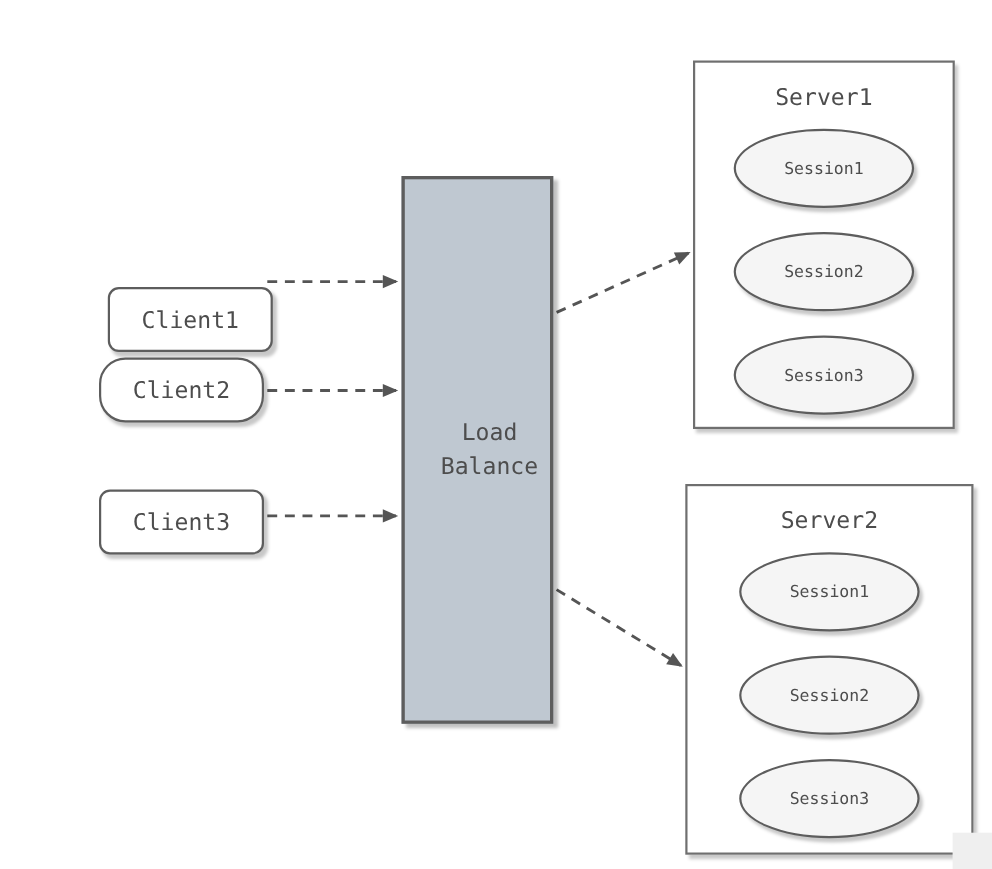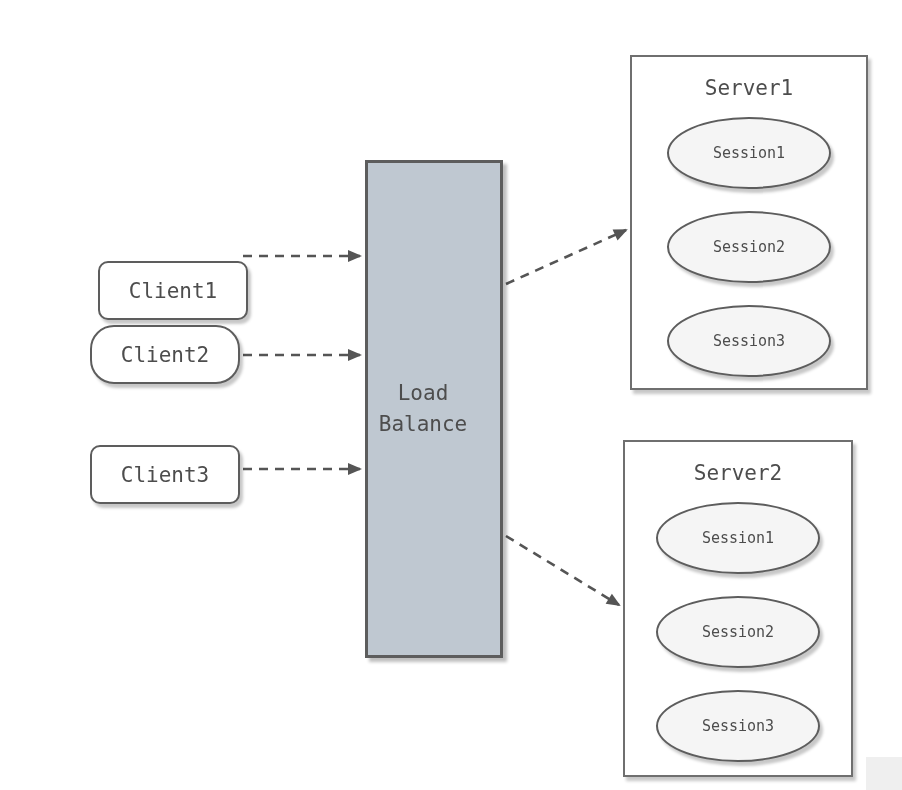--- a/index.html
+++ b/index.html
@@ -41,41 +41,41 @@
   .client-2 { left: 90px;  top: 325px; border-radius: 24px; }
   .client-3 { left: 90px;  top: 445px; }
 
   .lb-node {
     position: absolute;
     left: 365px; top: 160px;
     width: 138px; height: 498px;
     background: var(--lb-fill, #bfc8d1);
     border: 3px solid var(--node-border, #5d5d5d);
     box-shadow: 4px 4px 3px rgba(0,0,0,0.25);
-    display: flex; align-items: center; justify-content: flex-start;
+    display: flex; align-items: center; justify-content: flex-end;
     box-sizing: border-box;
   }
   .lb-label {
     font-size: 21px;
     line-height: 31px;
     text-align: center;
     width: 110px;
     word-wrap: break-word;
   }
 
   .server-node {
     position: absolute;
     background: var(--server-fill, #ffffff);
     border: 2px solid #6f6f6f;
     box-shadow: 3px 4px 3px rgba(0,0,0,0.22);
     display: flex; flex-direction: column; align-items: center;
     box-sizing: border-box;
   }
   .server-1 { left: 630px; top: 55px;  width: 238px; height: 335px; }
-  .server-2 { left: 623px; top: 440px; width: 230px; height: 337px; }
+  .server-2 { left: 623px; top: 440px; width: 262px; height: 337px; }
   .server-title {
     margin-top: 18px;
     margin-bottom: 16px;
     font-size: 21px;
     line-height: 26px;
     text-align: center;
   }
   .session-ellipse {
     width: 164px; height: 72px;
     background: var(--session-fill, #f5f5f5);

